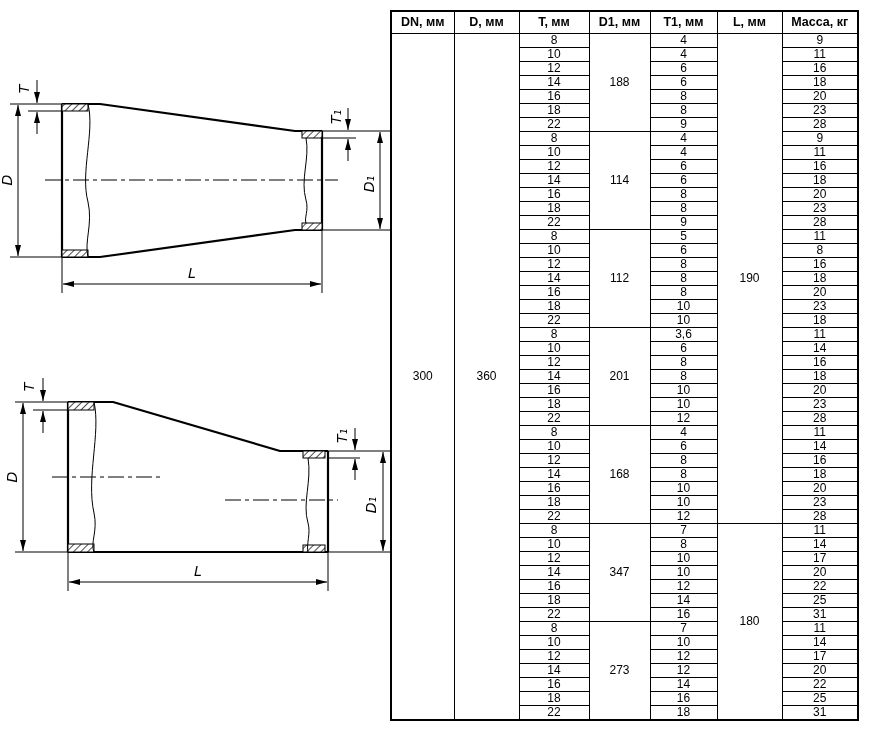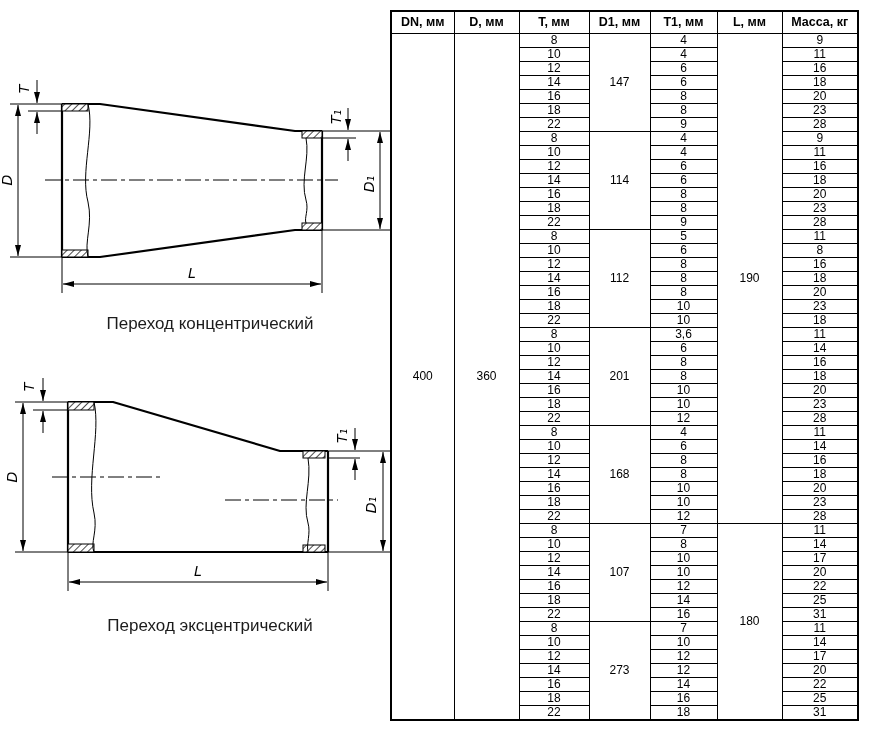--- a/index.html
+++ b/index.html
@@ -91,21 +91,20 @@
     <line class="dim" x1="380" y1="118" x2="380" y2="167" marker-end="url(#arr1)"></line>
     <text class="dimlabel" transform="translate(374,122) rotate(-90)" text-anchor="middle">D₁</text>
 
     <line class="dim" x1="62" y1="195" x2="62" y2="231"></line>
     <line class="dim" x1="322" y1="168" x2="322" y2="231"></line>
     <line class="dim" x1="192" y1="222" x2="63" y2="222" marker-end="url(#arr1)"></line>
     <line class="dim" x1="192" y1="222" x2="321" y2="222" marker-end="url(#arr1)"></line>
     <text class="dimlabel" x="192" y="216" text-anchor="middle">L</text>
   </svg>
 
-  <div id="caption-concentric" class="fig-caption">Переход концентрический</div>
 
   <svg id="fig-eccentric" class="fig-svg" viewBox="0 0 395 248">
     <defs>
       <marker id="arr2" markerWidth="12" markerHeight="8" refX="11" refY="3" orient="auto" markerUnits="userSpaceOnUse">
         <path d="M0,0 L11,3 L0,6 Z" fill="#000"></path>
       </marker>
       <pattern id="hatch2" width="5" height="5" patternUnits="userSpaceOnUse" patternTransform="rotate(45)">
         <rect width="5" height="5" fill="#fff"></rect>
         <line x1="0" y1="0" x2="0" y2="5" stroke="#000" stroke-width="1.4"></line>
       </pattern>
@@ -146,21 +145,20 @@
     <line class="dim" x1="383" y1="138" x2="383" y2="188" marker-end="url(#arr2)"></line>
     <text class="dimlabel" transform="translate(376,142) rotate(-90)" text-anchor="middle">D₁</text>
 
     <line class="dim" x1="68" y1="189" x2="68" y2="228"></line>
     <line class="dim" x1="328" y1="189" x2="328" y2="228"></line>
     <line class="dim" x1="198" y1="219" x2="69" y2="219" marker-end="url(#arr2)"></line>
     <line class="dim" x1="198" y1="219" x2="327" y2="219" marker-end="url(#arr2)"></line>
     <text class="dimlabel" x="198" y="213" text-anchor="middle">L</text>
   </svg>
 
-  <div id="caption-eccentric" class="fig-caption">Переход эксцентрический</div>
 
   <div class="spec-table-wrap">
     <table class="spec">
       <colgroup>
         <col style="width:63px">
           <col style="width:65px">
           <col style="width:70px">
         <col style="width:61px">
           <col style="width:67px">
           <col style="width:65px">
@@ -172,24 +170,24 @@
             <th>D, мм</th>
             <th>T, мм</th>
             <th>D1, мм</th>
             <th>T1, мм</th>
             <th>L, мм</th>
             <th>Масса, кг</th>
           </tr>
       </thead>
       <tbody>
           <tr>
-            <td rowspan="49">400</td>
+            <td rowspan="49">300</td>
             <td rowspan="49">360</td>
             <td>8</td>
-            <td rowspan="7">147</td>
+            <td rowspan="7">188</td>
             <td>4</td>
             <td rowspan="35">190</td>
             <td>9</td>
           </tr>
           <tr>
             <td>10</td>
             <td>4</td>
             <td>11</td>
           </tr>
           <tr>
@@ -356,21 +354,21 @@
             <td>10</td>
             <td>23</td>
           </tr>
           <tr>
             <td>22</td>
             <td>12</td>
             <td>28</td>
           </tr>
           <tr>
             <td>8</td>
-            <td rowspan="7">107</td>
+            <td rowspan="7">347</td>
             <td>7</td>
             <td rowspan="14">180</td>
             <td>11</td>
           </tr>
           <tr>
             <td>10</td>
             <td>8</td>
             <td>14</td>
           </tr>
           <tr>

